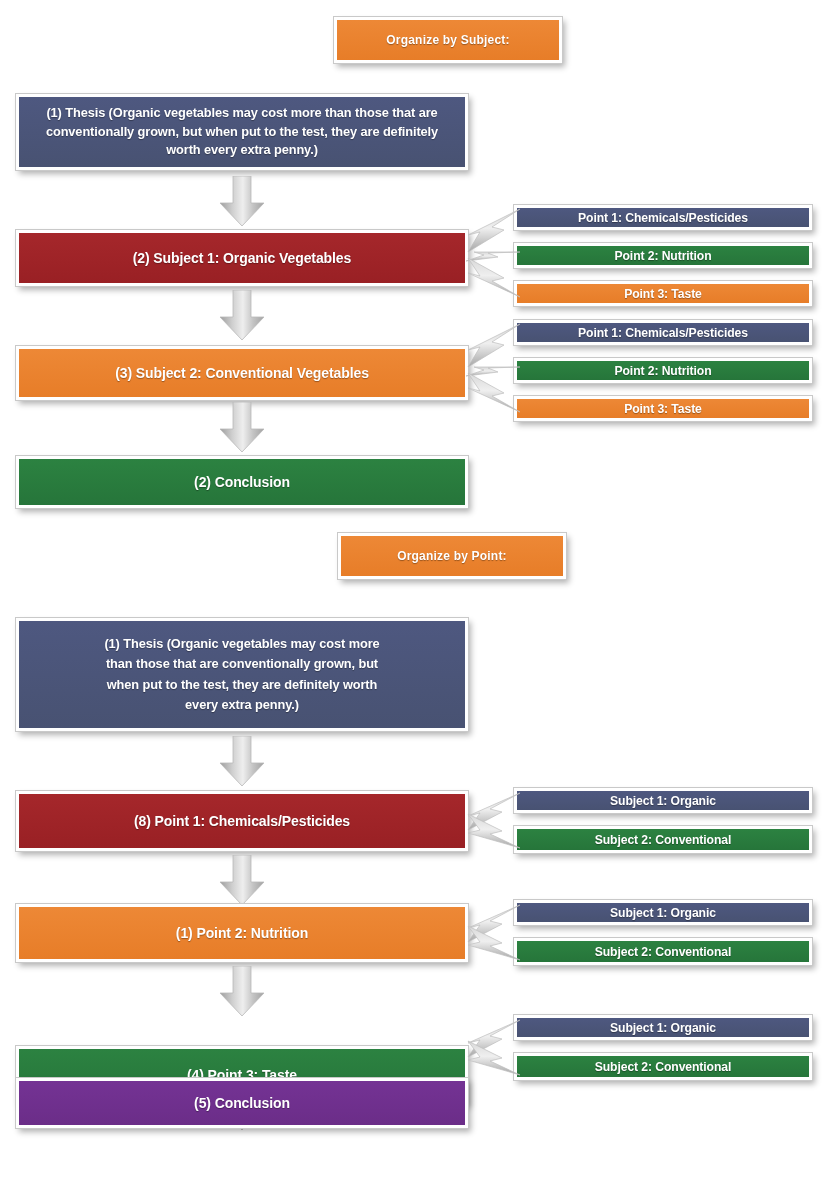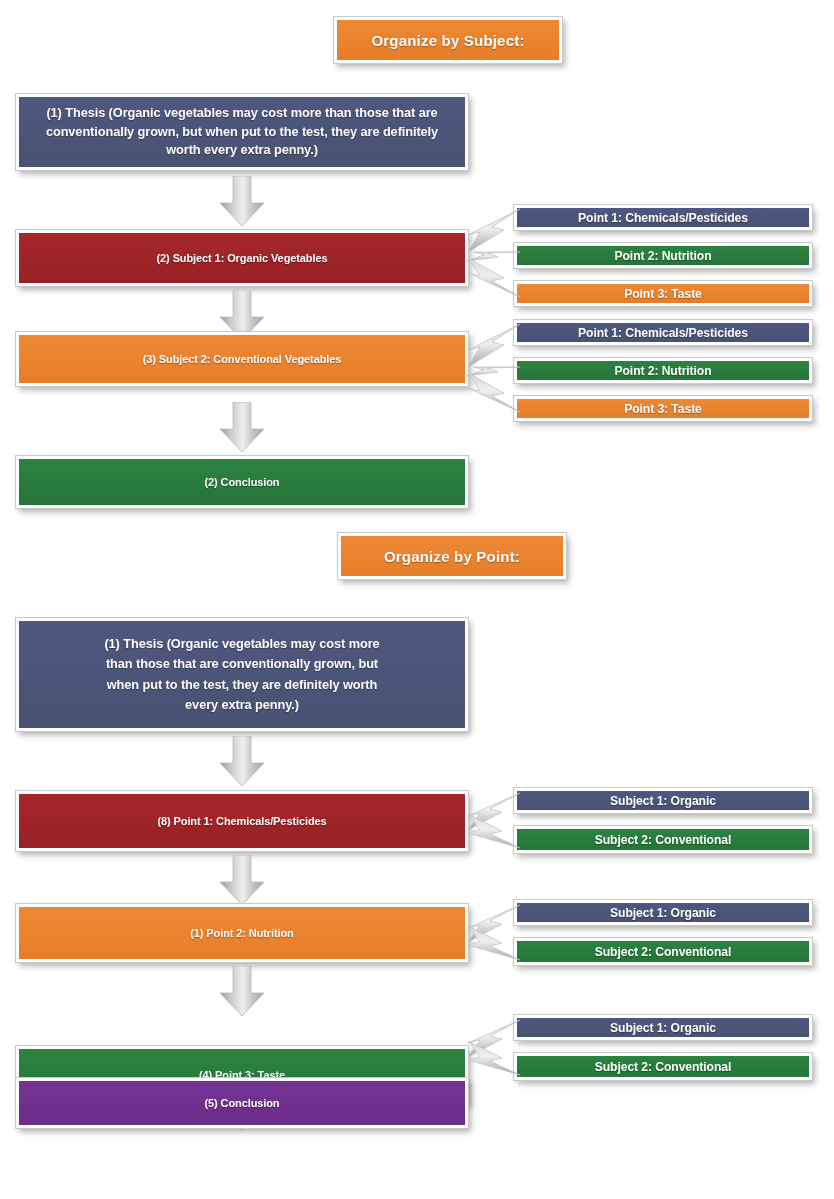--- a/index.html
+++ b/index.html
@@ -35,26 +35,26 @@
 
   
   .c-navy   { background: linear-gradient(180deg,#4e5880 0%, #485272 100%); }
   .c-red    { background: linear-gradient(180deg,#a5272b 0%, #992024 100%); }
   .c-orange { background: linear-gradient(180deg,#ed8836 0%, #e77d28 100%); }
   .c-green  { background: linear-gradient(180deg,#2c8241 0%, #26753a 100%); }
   .c-purple { background: linear-gradient(180deg,#743394 0%, #6b2d88 100%); }
 
   
   .heading {
-    font-size: 15px;
+    font-size: 12px;
     letter-spacing: 0.2px;
   }
 
   
-  .main-box { left: 16px; width: 452px; font-size: 11px; }
+  .main-box { left: 16px; width: 452px; font-size: 14px; }
   .thesis-1 { font-size: 12.8px; line-height: 1.45; }
   .thesis-2 { font-size: 12.8px; line-height: 1.6; }
 
   
   .side-box { width: 298px; font-size: 12.2px; }
 
   
   .down-arrow {
     position: absolute;
     left: 214px;
@@ -124,21 +124,21 @@
     <path d="M58,92 L30,76 L42,73 L6,53 L18,71 L6,68 Z" fill="url(#gradLeft)" stroke="#bdbdbd" stroke-width="0.7"></path>
   </svg>
 </div>
 
 <div class="down-arrow" style="top:290px; height:50px;">
   <svg viewBox="0 0 56 50" preserveAspectRatio="none">
     <path d="M19,0 L37,0 L37,27 L50,27 L28,50 L6,27 L19,27 Z" fill="url(#gradDown)" stroke="#b9b9b9" stroke-width="0.8"></path>
   </svg>
 </div>
 
-<div class="box main-box c-orange" style="top:332px; height:54px;align-items:center;">
+<div class="box main-box c-orange" style="top:346px; height:54px;align-items:center;">
   <span>(3) Subject 2: Conventional Vegetables</span>
 </div>
 
 <div class="box side-box c-navy" style="left:514px; top:320px; height:25px;">
   <span>Point 1: Chemicals/Pesticides</span>
 </div>
 <div class="box side-box c-green" style="left:514px; top:358px; height:25px;">
   <span>Point 2: Nutrition</span>
 </div>
 <div class="box side-box c-orange" style="left:514px; top:396px; height:25px;">

